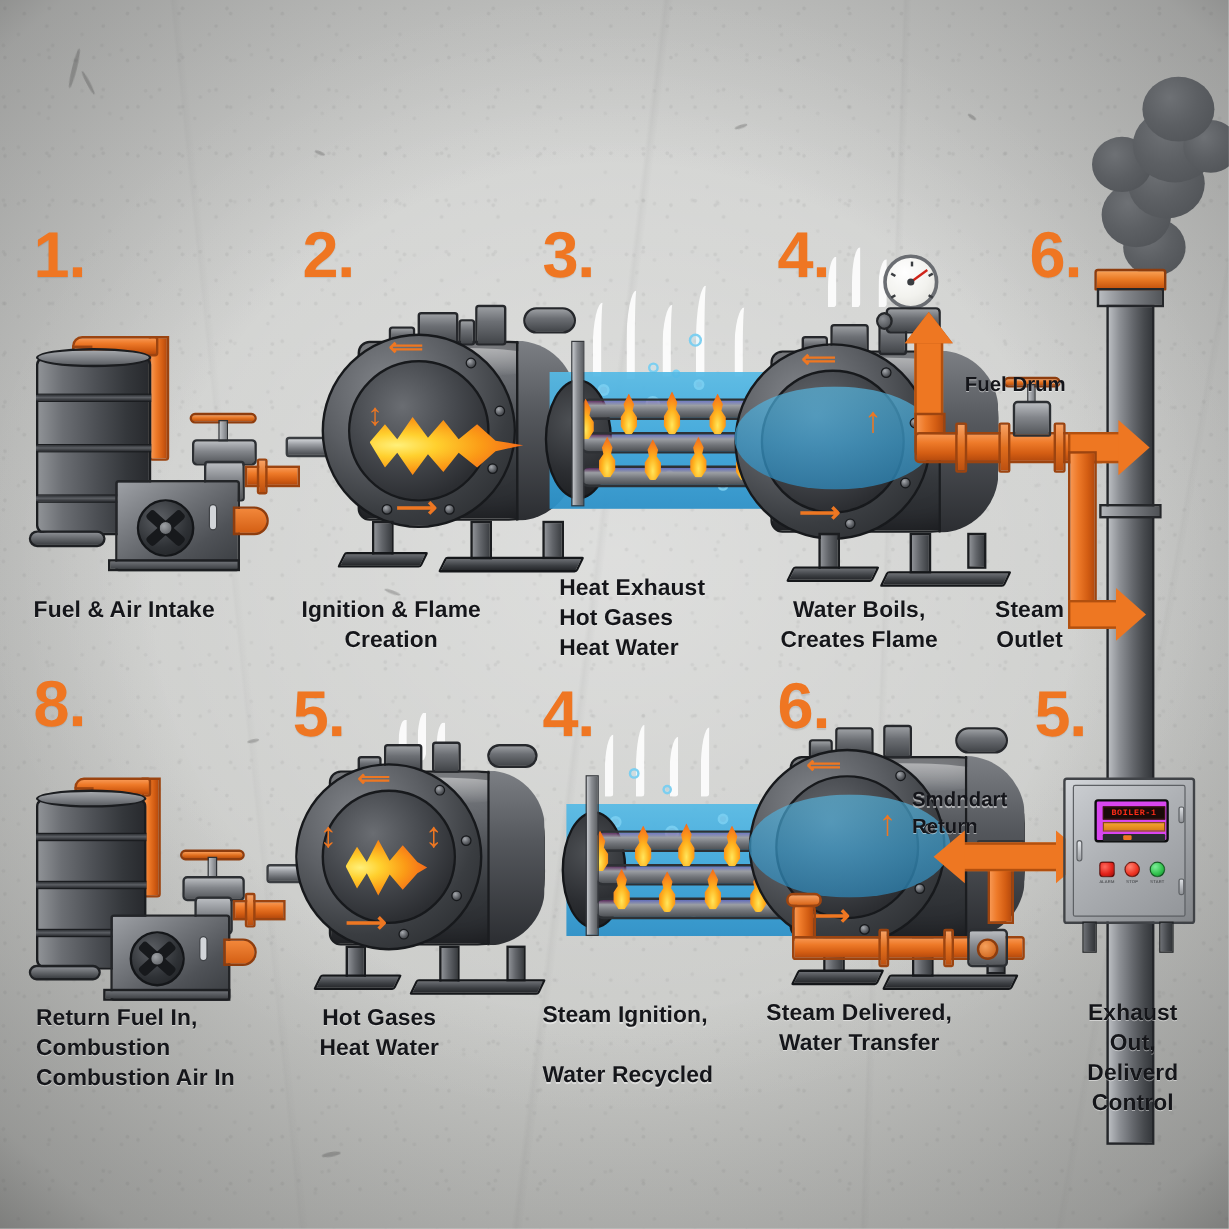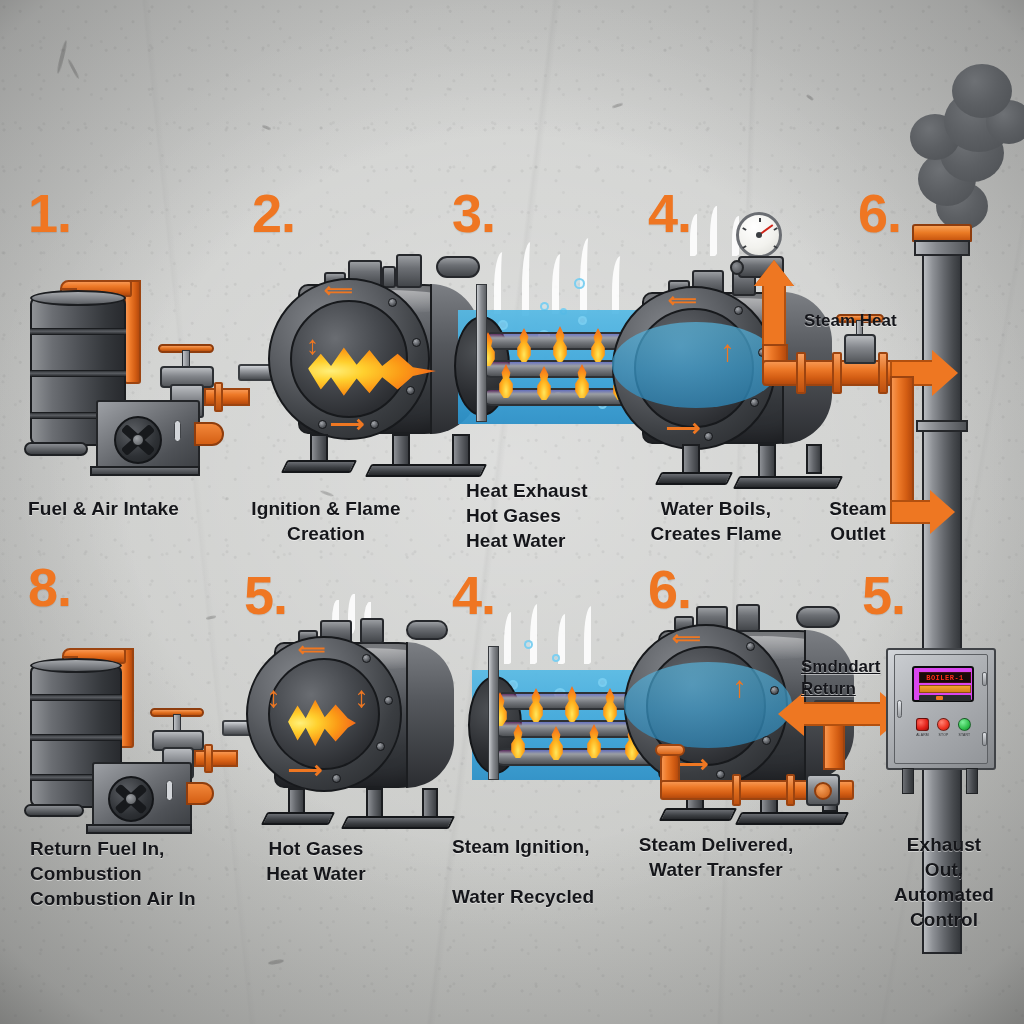--- a/index.html
+++ b/index.html
@@ -483,21 +483,21 @@
     <div style="position:absolute;left:116px;top:72px;width:7px;height:16px;background:linear-gradient(90deg,#c0c3c7,#7b7e83);border:1.5px solid #2e3135;"></div>
     <div class="valve-body" style="left:104px;top:86px;width:32px;height:30px;border-radius:4px 4px 2px 2px;"></div>
 
     <div class="arrow-shaft" style="left:150px;top:112px;width:46px;height:26px;"></div>
     <div style="position:absolute;left:192px;top:102px;width:0;height:0;border-top:23px solid transparent;border-bottom:23px solid transparent;border-left:26px solid #ee7722;"></div>
 
     <div class="pipe-v" style="left:150px;top:128px;width:24px;height:138px;"></div>
     <div class="arrow-shaft" style="left:150px;top:252px;width:44px;height:24px;"></div>
     <div style="position:absolute;left:190px;top:242px;width:0;height:0;border-top:22px solid transparent;border-bottom:22px solid transparent;border-left:25px solid #ee7722;"></div>
   </div>
-  <div class="inline-label" style="left:804px;top:310px;">Steam Heat</div>
+  <div class="inline-label" style="left:804px;top:310px;">Fuel Drum</div>
   <div class="caption ctr" style="left:858px;top:496px;text-align:center;">Steam
 Outlet</div>
 
   <div class="step-num" style="left:28px;top:560px;">8.</div>
   <div class="unit" style="left:18px;top:636px;width:220px;height:200px;">
     <div class="pipe-v" style="left:100px;top:12px;width:16px;height:100px;border-radius:0 0 3px 3px;"></div>
     <div class="pipe-h" style="left:44px;top:12px;width:64px;height:16px;border-radius:8px 3px 3px 8px;"></div>
     <div class="pipe-v" style="left:44px;top:20px;width:16px;height:20px;"></div>
     <div class="drum" style="left:12px;top:28px;width:92px;height:144px;"></div>
     <div style="position:absolute;left:12px;top:22px;width:92px;height:15px;border-radius:50%;background:linear-gradient(180deg,#a5a8ac,#7b7e83 60%,#5d6064);border:2px solid #1b1d20;"></div>
@@ -632,21 +632,21 @@
   </div>
 
   <div class="pipe-v" style="left:823px;top:708px;width:22px;height:62px;"></div>
   <div class="flange-steel" style="left:814px;top:700px;width:40px;height:12px;"></div>
 
   <div class="unit" style="left:778px;top:690px;width:128px;height:48px;">
     <div class="arrow-shaft" style="left:24px;top:12px;width:80px;height:24px;border-left:none;border-right:none;"></div>
     <div style="position:absolute;left:0px;top:2px;width:0;height:0;border-top:22px solid transparent;border-bottom:22px solid transparent;border-right:26px solid #ee7722;"></div>
     <div style="position:absolute;left:102px;top:2px;width:0;height:0;border-top:22px solid transparent;border-bottom:22px solid transparent;border-left:26px solid #ee7722;"></div>
   </div>
-  <div class="inline-label" style="left:801px;top:656px;text-decoration:underline;">Smdndart
+  <div class="inline-label" style="left:760px;top:656px;">Smdndart
 Return</div>
   <div class="caption ctr" style="left:716px;top:832px;">Steam Delivered,
 Water Transfer</div>
 
   <div class="step-num" style="left:862px;top:568px;">5.</div>
   <div class="unit" style="left:886px;top:648px;width:120px;height:160px;">
     <div class="panel-box" style="left:0px;top:0px;width:110px;height:122px;"></div>
     <div class="panel-door" style="left:8px;top:6px;width:94px;height:110px;"></div>
     <div style="position:absolute;left:11px;top:52px;width:5px;height:18px;border-radius:3px;background:linear-gradient(180deg,#e6e9ed,#9a9da1);border:1px solid #5d6064;"></div>
     <div style="position:absolute;left:96px;top:24px;width:5px;height:14px;border-radius:2px;background:linear-gradient(180deg,#dcdfe3,#8e9196);border:1px solid #5d6064;"></div>
@@ -663,16 +663,16 @@
     <div class="pbtn" style="left:51px;top:70px;width:13px;height:13px;border-radius:50%;background:radial-gradient(circle at 34% 30%,#ff8373,#ee3322 60%,#a81a10);"></div>
     <div class="pbtn" style="left:72px;top:70px;width:13px;height:13px;border-radius:50%;background:radial-gradient(circle at 34% 30%,#7ef09a,#2fbf4a 60%,#128030);"></div>
     <div class="pbtn-lbl" style="left:26px;top:85px;width:21px;">ALARM</div>
     <div class="pbtn-lbl" style="left:47px;top:85px;width:21px;">STOP</div>
     <div class="pbtn-lbl" style="left:68px;top:85px;width:21px;">START</div>
 
     <div class="stub-leg" style="left:16px;top:120px;width:12px;height:26px;"></div>
     <div class="stub-leg" style="left:80px;top:120px;width:12px;height:26px;"></div>
   </div>
   <div class="caption ctr" style="left:944px;top:832px;">Exhaust Out,
-Automated
+Deliverd
 Control</div>
 
 </div>
 
 </body></html>

